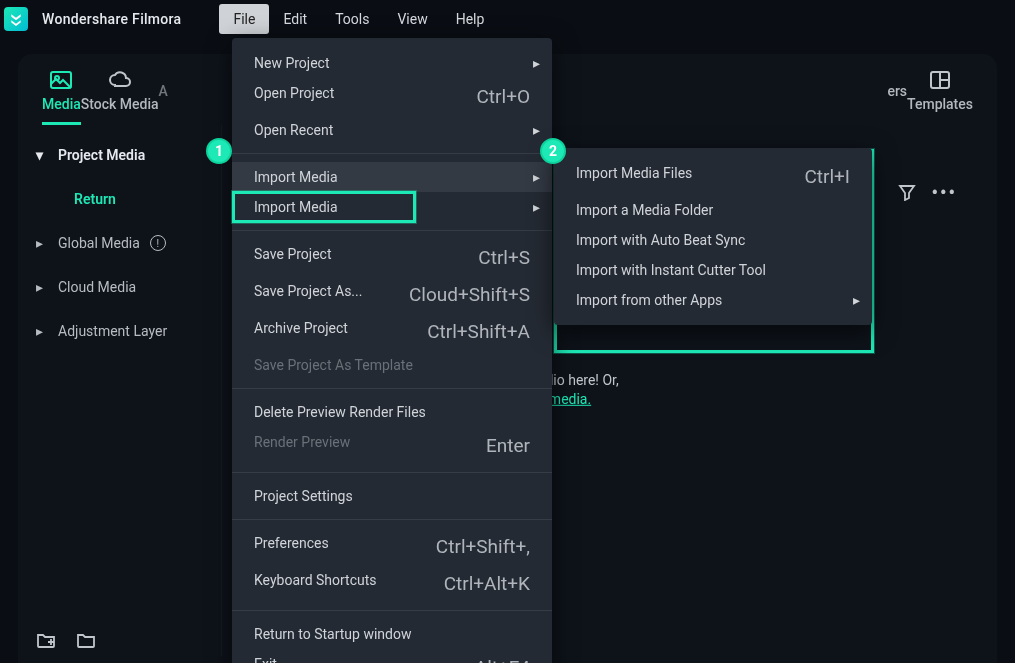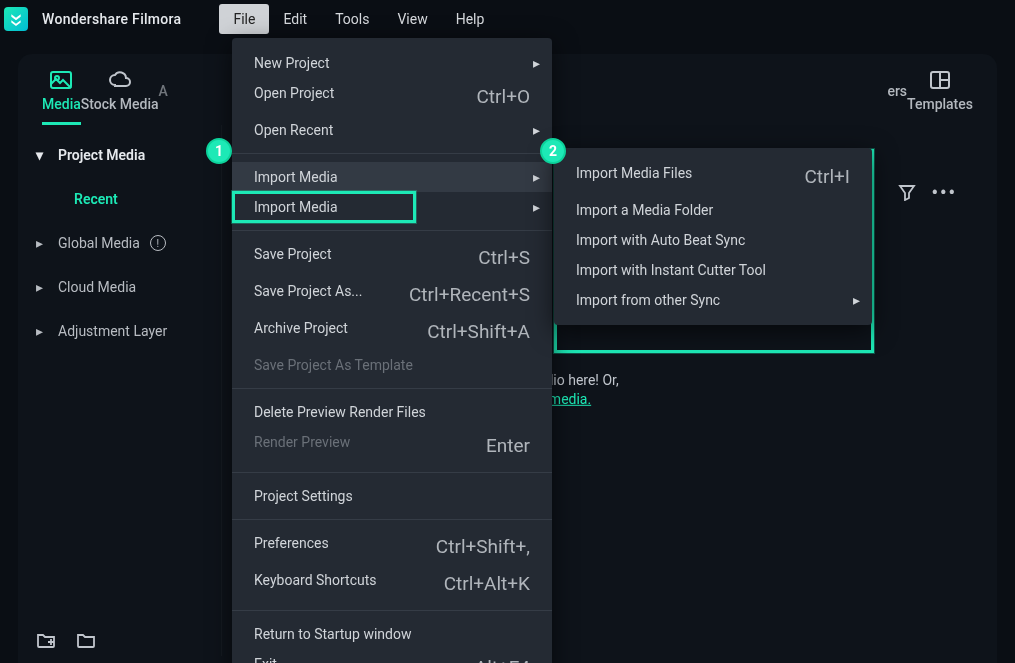--- a/index.html
+++ b/index.html
@@ -120,21 +120,21 @@
       <span class="icon-btn dots">•••</span>
     </div>
 
     <div class="body-row">
       <div class="sidebar">
         <div class="side-item header">
           <span class="chev">▾</span>
           <span>Project Media</span>
         </div>
         <div class="side-item folder">
-          <span>Recent</span>
+          <span>Return</span>
         </div>
         <div class="side-item">
           <span class="chev">▸</span>
           <span>Global Media</span>
           <span class="warn-icon">!</span>
         </div>
         <div class="side-item">
           <span class="chev">▸</span>
           <span>Cloud Media</span>
         </div>
@@ -199,21 +199,21 @@
       <span class="lbl">Import Media</span>
       <span class="sub-arrow">▸</span>
     </div>
   <div class="dd-sep"></div>
   <div class="dd-row">
       <span class="lbl">Save Project</span>
       <span class="shortcut">Ctrl+S</span>
     </div>
   <div class="dd-row">
       <span class="lbl">Save Project As...</span>
-      <span class="shortcut">Ctrl+Recent+S</span>
+      <span class="shortcut">Cloud+Shift+S</span>
     </div>
   <div class="dd-row">
       <span class="lbl">Archive Project</span>
       <span class="shortcut">Ctrl+Shift+A</span>
     </div>
   <div class="dd-row disabled">
       <span class="lbl">Save Project As Template</span>
     </div>
   <div class="dd-sep"></div>
   <div class="dd-row">
@@ -254,21 +254,21 @@
   <div class="dd-row">
       <span class="lbl">Import a Media Folder</span>
     </div>
   <div class="dd-row">
       <span class="lbl">Import with Auto Beat Sync</span>
     </div>
   <div class="dd-row">
       <span class="lbl">Import with Instant Cutter Tool</span>
     </div>
   <div class="dd-row">
-      <span class="lbl">Import from other Sync</span>
+      <span class="lbl">Import from other Apps</span>
       <span class="sub-arrow">▸</span>
     </div>
 </div>
 
 <div class="highlight-box hl1"></div>
 <div class="highlight-box hl2"></div>
 <div class="num-badge b1">1</div>
 <div class="num-badge b2">2</div>
 
 </body></html>

